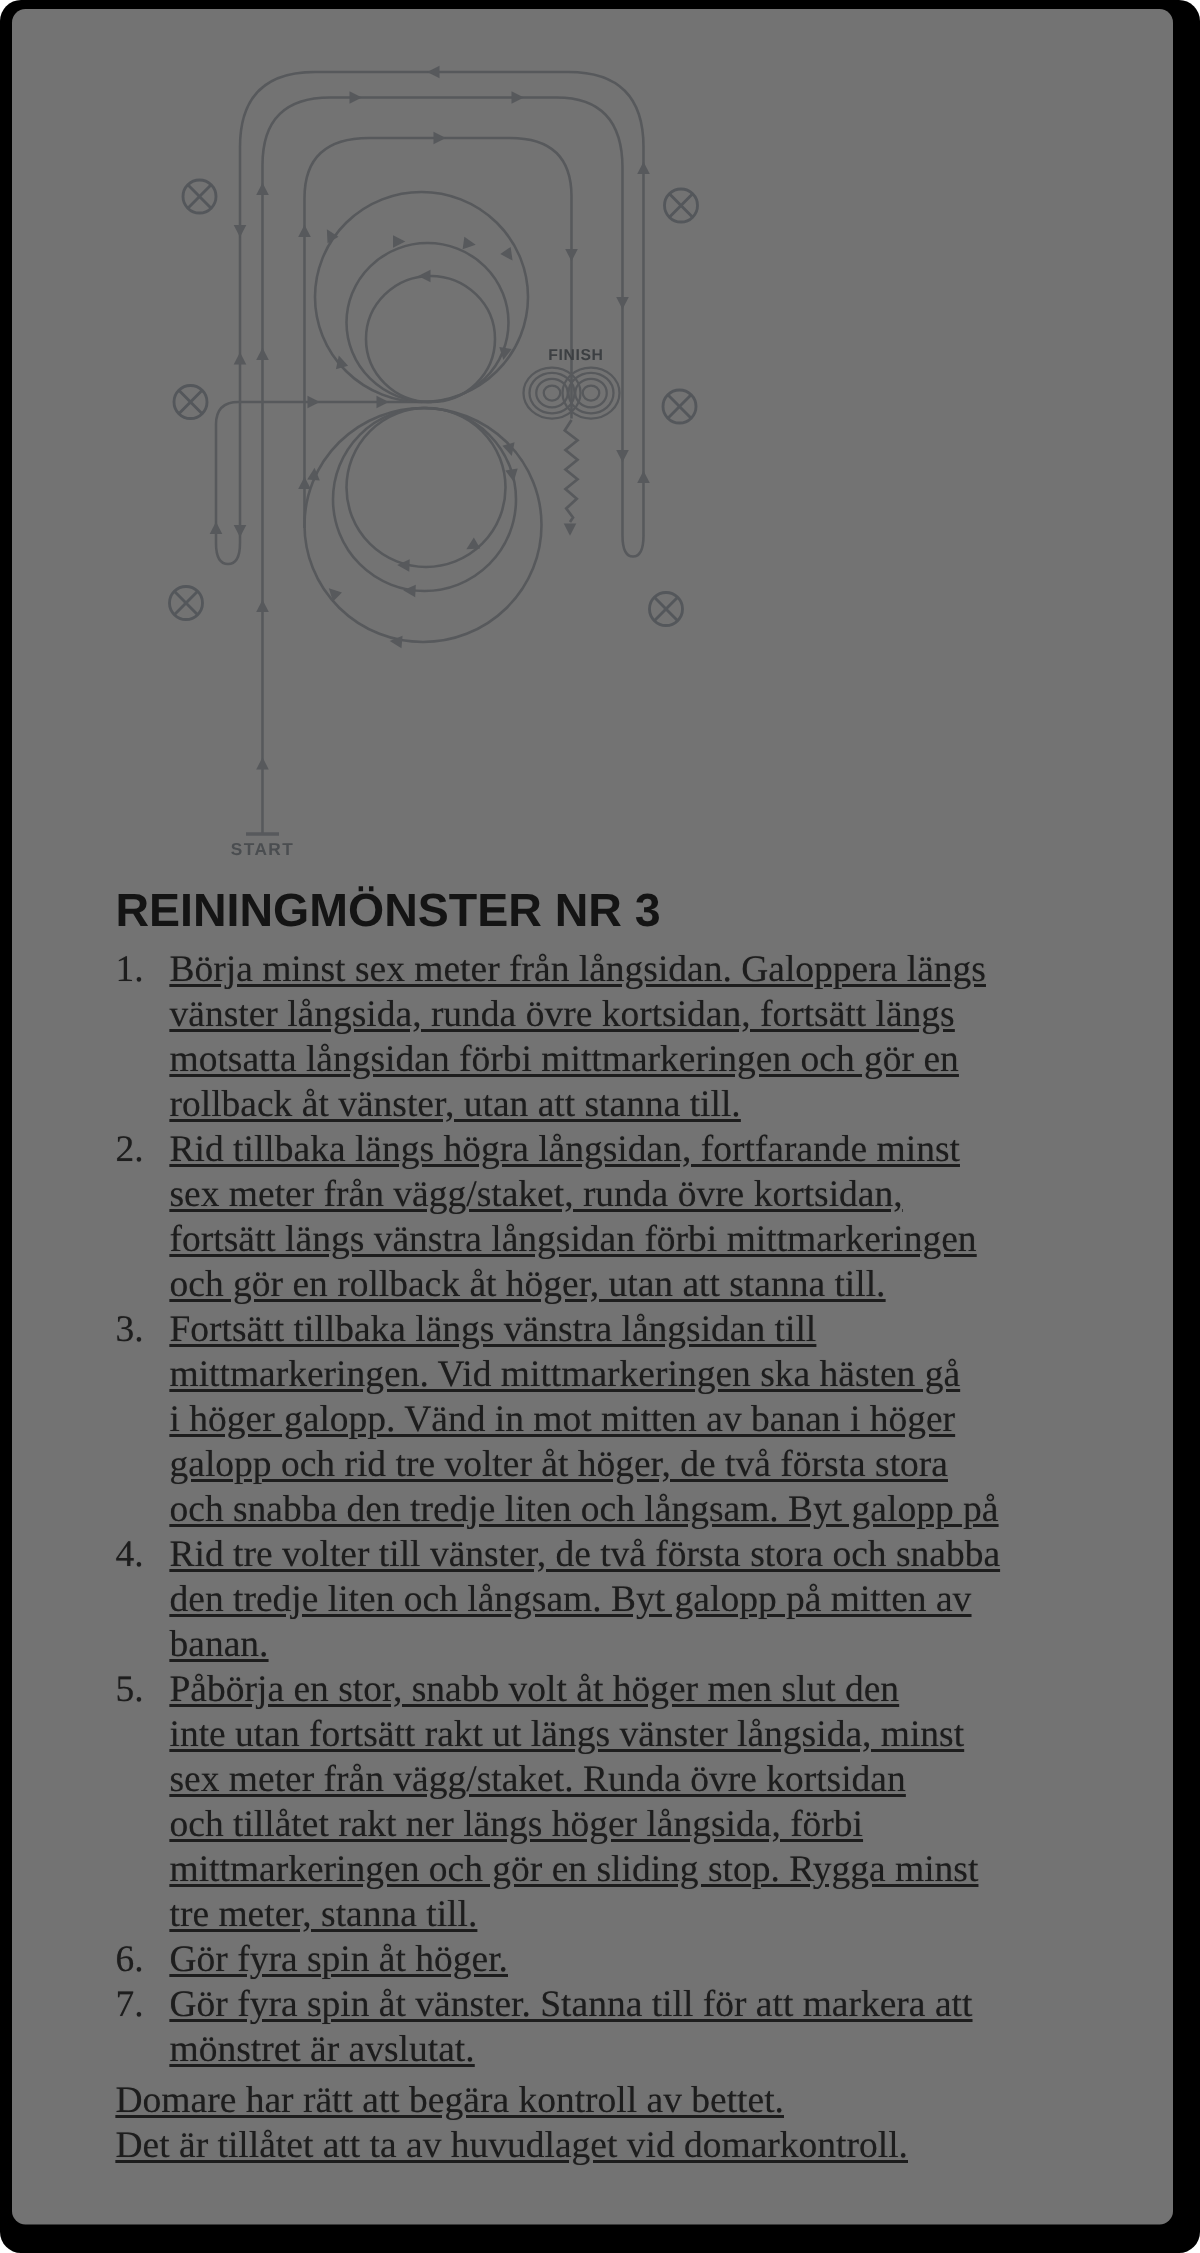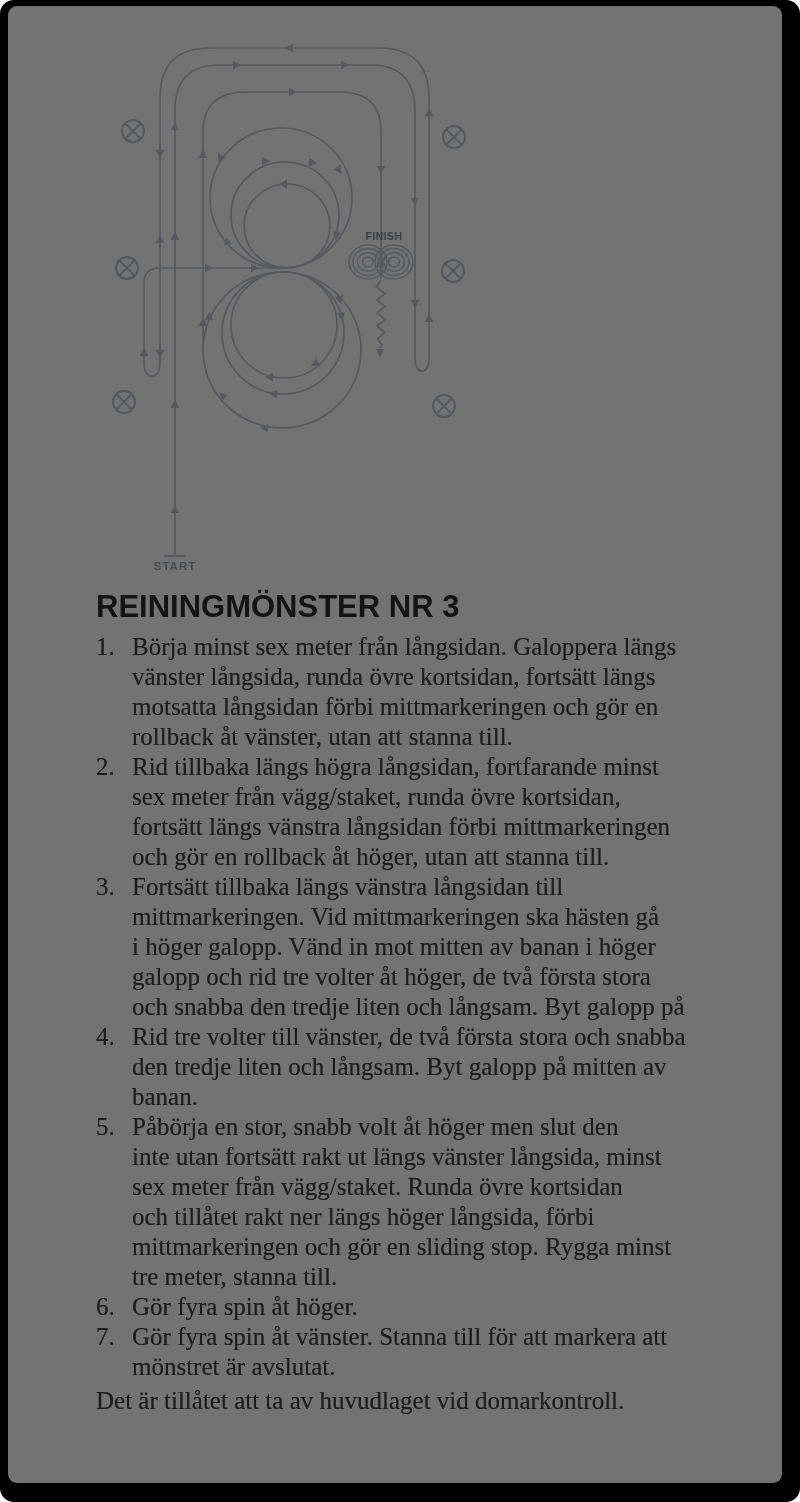--- a/index.html
+++ b/index.html
@@ -1,25 +1,25 @@
 <!DOCTYPE html>
 <html><head>
 <meta charset="utf-8">
 <style>
   html,body{margin:0;padding:0;background:#ffffff;}
   .canvas{position:relative;width:800px;height:1502px;background:#ffffff;overflow:hidden;}
   .frame{position:absolute;left:0;top:0;width:800px;height:1502px;background:#000000;border-radius:14px;}
   .paper{position:absolute;left:8px;top:6px;width:774px;height:1477px;background:#737373;border-radius:9px;}
   .diagram-svg{position:absolute;left:0;top:0;}
-  .textcol{position:absolute;left:88px;top:584px;width:650px;color:#1c1c1c;}
+  .textcol{position:absolute;left:69px;top:584px;width:650px;color:#1c1c1c;}
   .pattern-title{font-family:"Liberation Sans",sans-serif;font-weight:bold;font-size:31px;line-height:34px;margin:0 0 8px 0;color:#141414;letter-spacing:0px;}
   .item{display:flex;font-family:"Liberation Serif",serif;font-size:25px;color:#1d1d1d;}
   .num{width:36px;flex:none;line-height:30px;height:30px;}
   .lines{flex:1;}
-  .tline{height:30px;line-height:30px;white-space:nowrap;text-shadow:0 0 0.5px rgba(30,30,30,0.55);}
+  .tline{height:30px;line-height:30px;white-space:nowrap;text-shadow:0 0 0.5px rgba(30,30,30,0.55);text-decoration:underline;}
   .num{text-shadow:0 0 0.5px rgba(30,30,30,0.55);}
   .footer{margin-top:4px;font-family:"Liberation Serif",serif;font-size:25px;color:#1d1d1d;}
 </style>
 </head>
 <body>
 
 <div class="canvas">
   <div class="frame"></div>
   <div class="paper">
 
@@ -192,18 +192,19 @@
         <div class="item">
           <div class="num">7.</div>
           <div class="lines">
             <div class="tline">Gör fyra spin åt vänster. Stanna till för att markera att</div>
             <div class="tline">mönstret är avslutat.</div>
           </div>
         </div>
       </div>
 
       <div class="footer">
+        <div class="tline">Domare har rätt att begära kontroll av bettet.</div>
         <div class="tline">Det är tillåtet att ta av huvudlaget vid domarkontroll.</div>
       </div>
     </div>
 
   </div>
 </div>
 
 </body></html>

